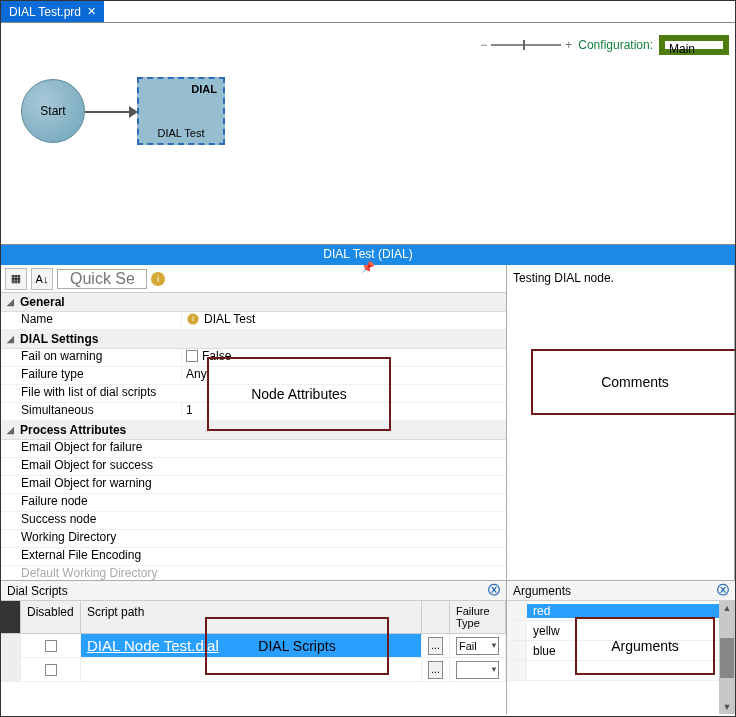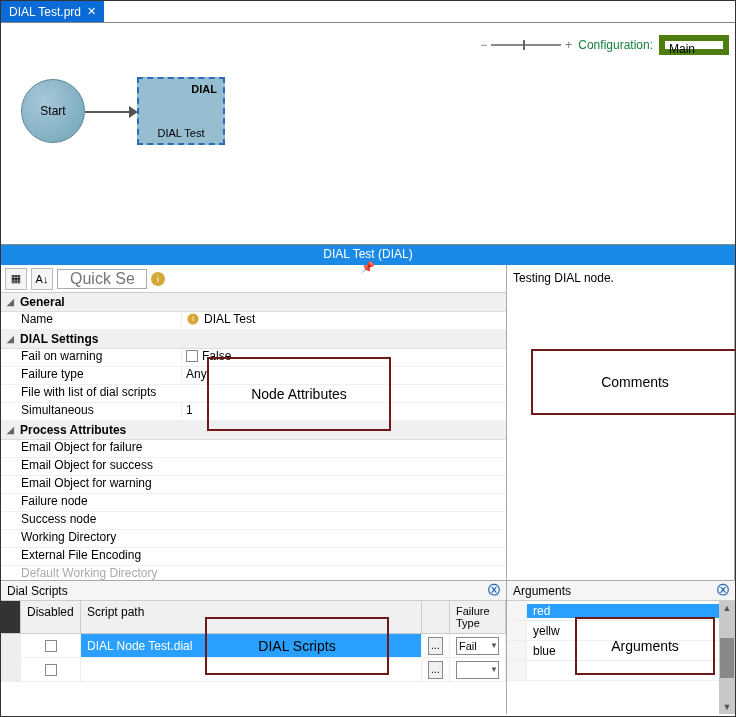--- a/index.html
+++ b/index.html
@@ -70,21 +70,21 @@
   .th-btn { width: 28px; }
   .th-fail { width: 56px; }
   .th-fail .sub { font-size: 11px; }
   
   .table-body { flex: 1; background: #fff; }
   .trow { display: flex; height: 24px; align-items: stretch; border-bottom: 1px solid #eee; }
   .trow.sel .td-script { background: #29a0ff; color: #fff; }
   .td { padding: 3px 6px; border-right: 1px solid #eee; display: flex; align-items: center; }
   .td-corner { width: 20px; background: #eee; }
   .td-dis { width: 60px; justify-content: center; }
-  .td-script { flex: 1; font-size: 12px; }
+  .td-script { flex: 1; font-size: 15px; text-decoration: underline; }
   .td-btn { width: 28px; justify-content: center; }
   .td-fail { width: 56px; }
   .browse { width: 20px; height: 18px; border: 1px solid #888; background: #f0f0f0; font-size: 10px; cursor: pointer; }
   .fail-sel { width: 46px; height: 18px; border: 1px solid #888; font-size: 11px; background: #fff; padding-left: 2px; display: flex; align-items: center; justify-content: space-between; }
   .dd { font-size: 8px; color: #555; }
   
   .args-head { display: flex; background: #eef0f2; border-bottom: 1px solid #ccc; font-size: 12px; }
   .args-head .ac { width: 20px; background: #333; }
   .args-head .al { flex: 1; padding: 3px 6px; }
   .args-body { flex: 1; background: #fff; position: relative; overflow: hidden; }

